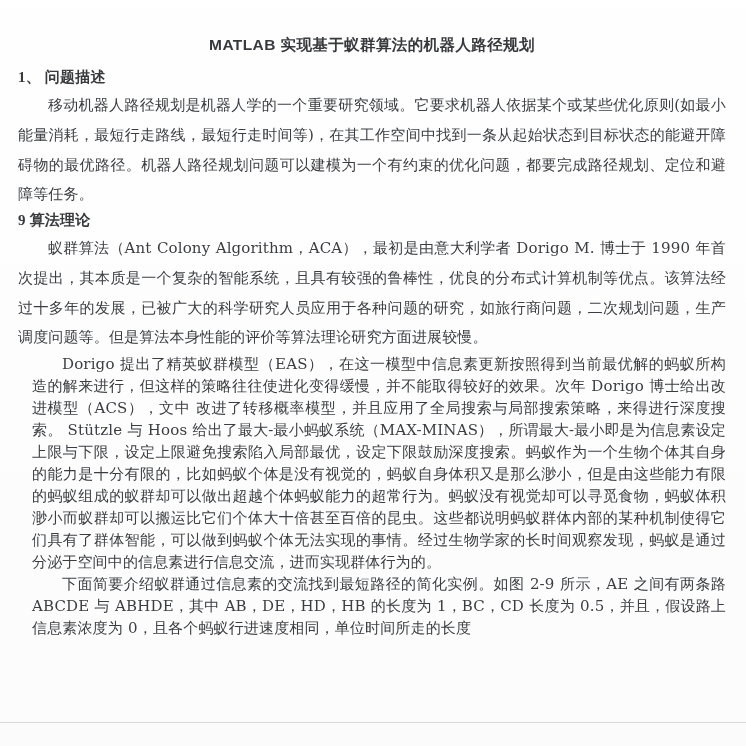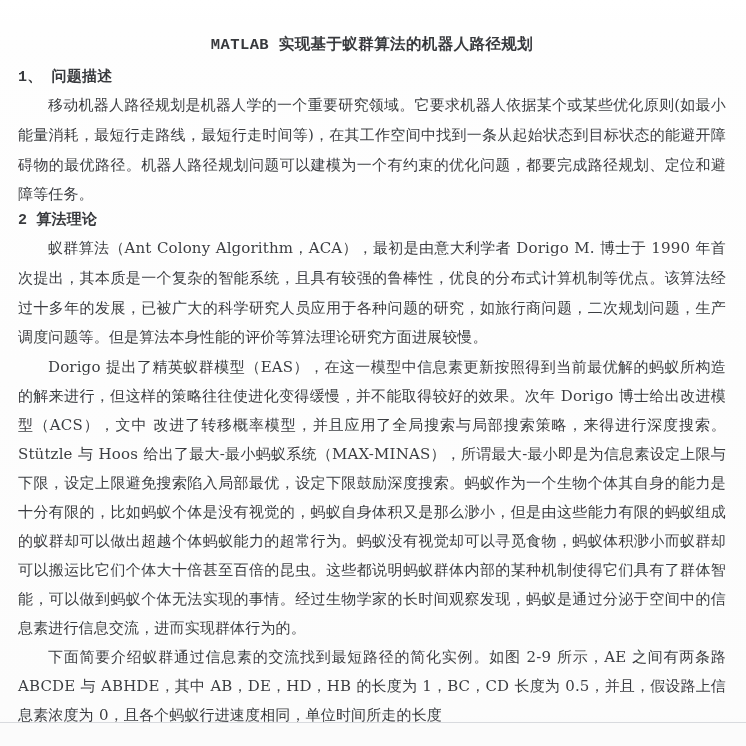--- a/index.html
+++ b/index.html
@@ -35,31 +35,31 @@
 
   #doc-body {
     position: relative;
     z-index: 1;
     padding: 36px 20px 0 18px;
     box-sizing: border-box;
   }
 
   .doc-title {
     text-align: center;
-    font-family: Liberation Mono, monospace;
+    font-family: Liberation Sans, sans-serif;
     font-size: 15.5px;
     color: #222428;
     letter-spacing: 0.4px;
     margin: 0 0 12px 0;
     line-height: 1.2;
     text-rendering: optimizeLegibility;
   }
 
   .heading {
-    font-family: Liberation Mono, monospace;
+    font-family: Liberation Serif, serif;
     font-size: 15px;
     color: #232529;
     margin: 0 0 3px 0;
     line-height: 1.45;
     letter-spacing: 0.2px;
   }
 
   p.para {
     font-family: "DejaVu Serif", "Liberation Serif", serif;
     font-size: 15px;
@@ -67,21 +67,22 @@
     margin: 0 0 0 0;
     line-height: 29.6px;
     text-align: justify;
     text-justify: inter-character;
     text-indent: 2em;
     letter-spacing: 0.15px;
     word-spacing: 0.3px;
   }
 
   p.para.tight {
-    line-height: 29px;
+    line-height: 22px;
+    margin-left: 14px;
   }
 
   
   .scan {
     filter: contrast(0.93) brightness(1.02);
     opacity: 0.93;
   }
 
   .rule {
     position: absolute;
@@ -109,21 +110,21 @@
 <div id="page">
 
   <div id="doc-body" class="scan">
 
     <h1 class="doc-title">MATLAB 实现基于蚁群算法的机器人路径规划</h1>
 
     <h2 class="heading">1、 问题描述</h2>
 
     <p class="para">移动机器人路径规划是机器人学的一个重要研究领域。它要求机器人依据某个或某些优化原则(如最小能量消耗，最短行走路线，最短行走时间等)，在其工作空间中找到一条从起始状态到目标状态的能避开障碍物的最优路径。机器人路径规划问题可以建模为一个有约束的优化问题，都要完成路径规划、定位和避障等任务。</p>
 
-    <h2 class="heading">2 算法理论</h2>
+    <h2 class="heading">9 算法理论</h2>
 
     <p class="para">蚁群算法（Ant Colony Algorithm，ACA），最初是由意大利学者 Dorigo M. 博士于 1990 年首次提出，其本质是一个复杂的智能系统，且具有较强的鲁棒性，优良的分布式计算机制等优点。该算法经过十多年的发展，已被广大的科学研究人员应用于各种问题的研究，如旅行商问题，二次规划问题，生产调度问题等。但是算法本身性能的评价等算法理论研究方面进展较慢。</p>
 
     <p class="para tight">Dorigo 提出了精英蚁群模型（EAS），在这一模型中信息素更新按照得到当前最优解的蚂蚁所构造的解来进行，但这样的策略往往使进化变得缓慢，并不能取得较好的效果。次年 Dorigo 博士给出改进模型（ACS），文中 改进了转移概率模型，并且应用了全局搜索与局部搜索策略，来得进行深度搜索。 Stützle 与 Hoos 给出了最大-最小蚂蚁系统（MAX-MINAS），所谓最大-最小即是为信息素设定上限与下限，设定上限避免搜索陷入局部最优，设定下限鼓励深度搜索。蚂蚁作为一个生物个体其自身的能力是十分有限的，比如蚂蚁个体是没有视觉的，蚂蚁自身体积又是那么渺小，但是由这些能力有限的蚂蚁组成的蚁群却可以做出超越个体蚂蚁能力的超常行为。蚂蚁没有视觉却可以寻觅食物，蚂蚁体积渺小而蚁群却可以搬运比它们个体大十倍甚至百倍的昆虫。这些都说明蚂蚁群体内部的某种机制使得它们具有了群体智能，可以做到蚂蚁个体无法实现的事情。经过生物学家的长时间观察发现，蚂蚁是通过分泌于空间中的信息素进行信息交流，进而实现群体行为的。</p>
 
     <p class="para tight">下面简要介绍蚁群通过信息素的交流找到最短路径的简化实例。如图 2-9 所示，AE 之间有两条路 ABCDE 与 ABHDE，其中 AB，DE，HD，HB 的长度为 1，BC，CD 长度为 0.5，并且，假设路上信息素浓度为 0，且各个蚂蚁行进速度相同，单位时间所走的长度</p>
 
   </div>
 
   <div class="below-rule"></div>

